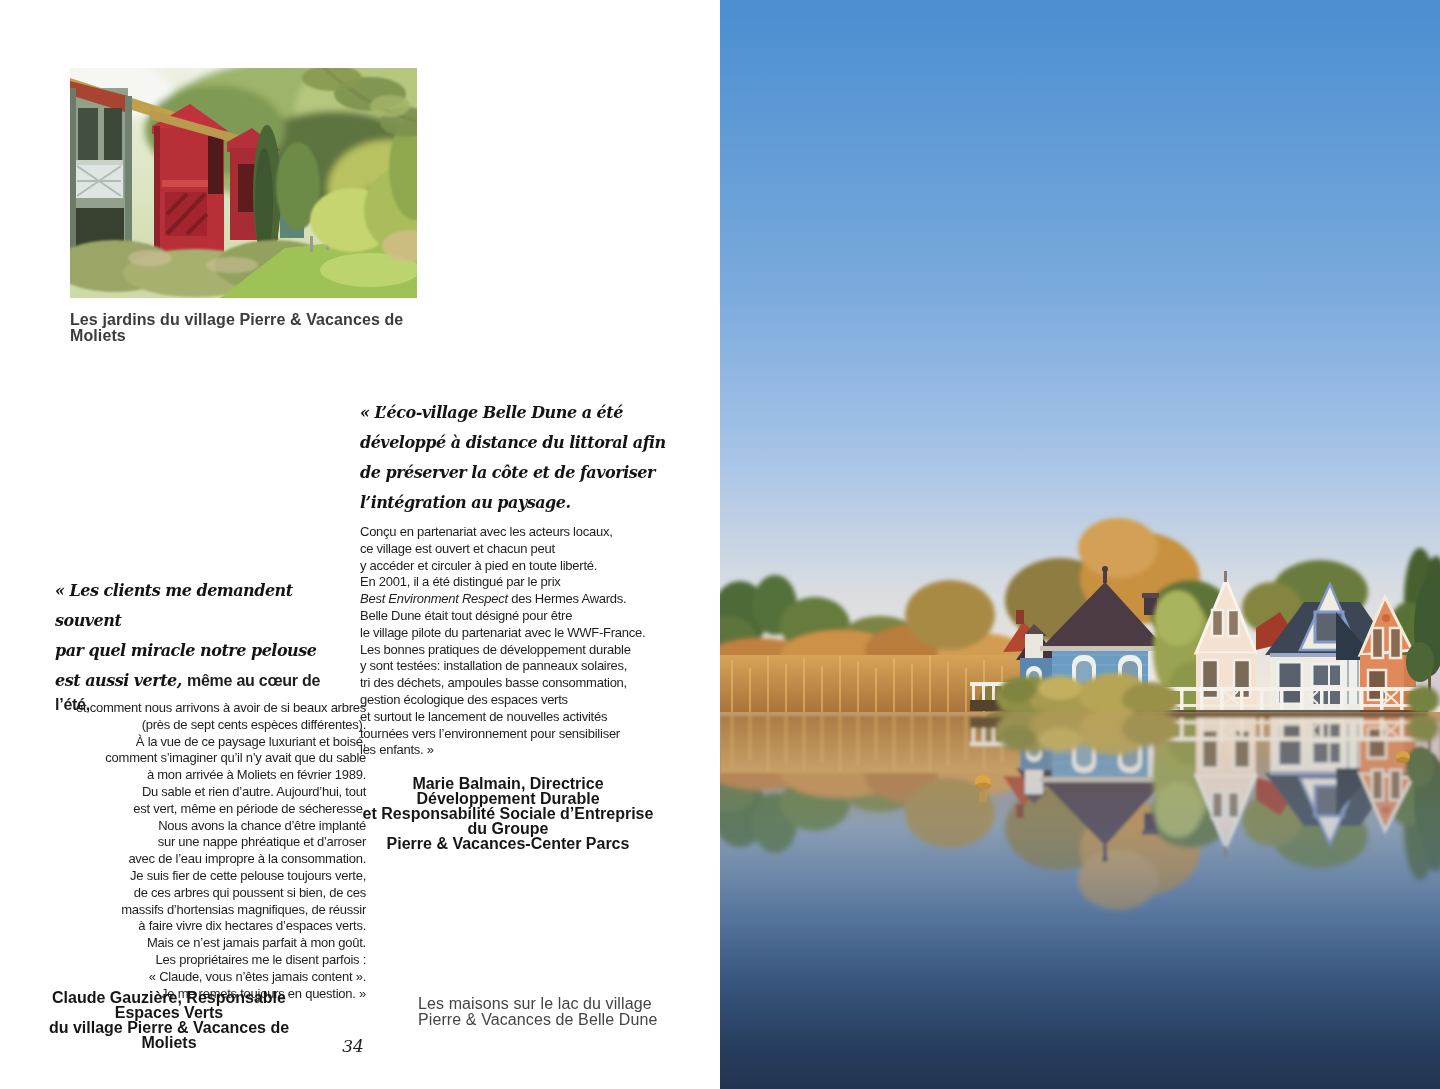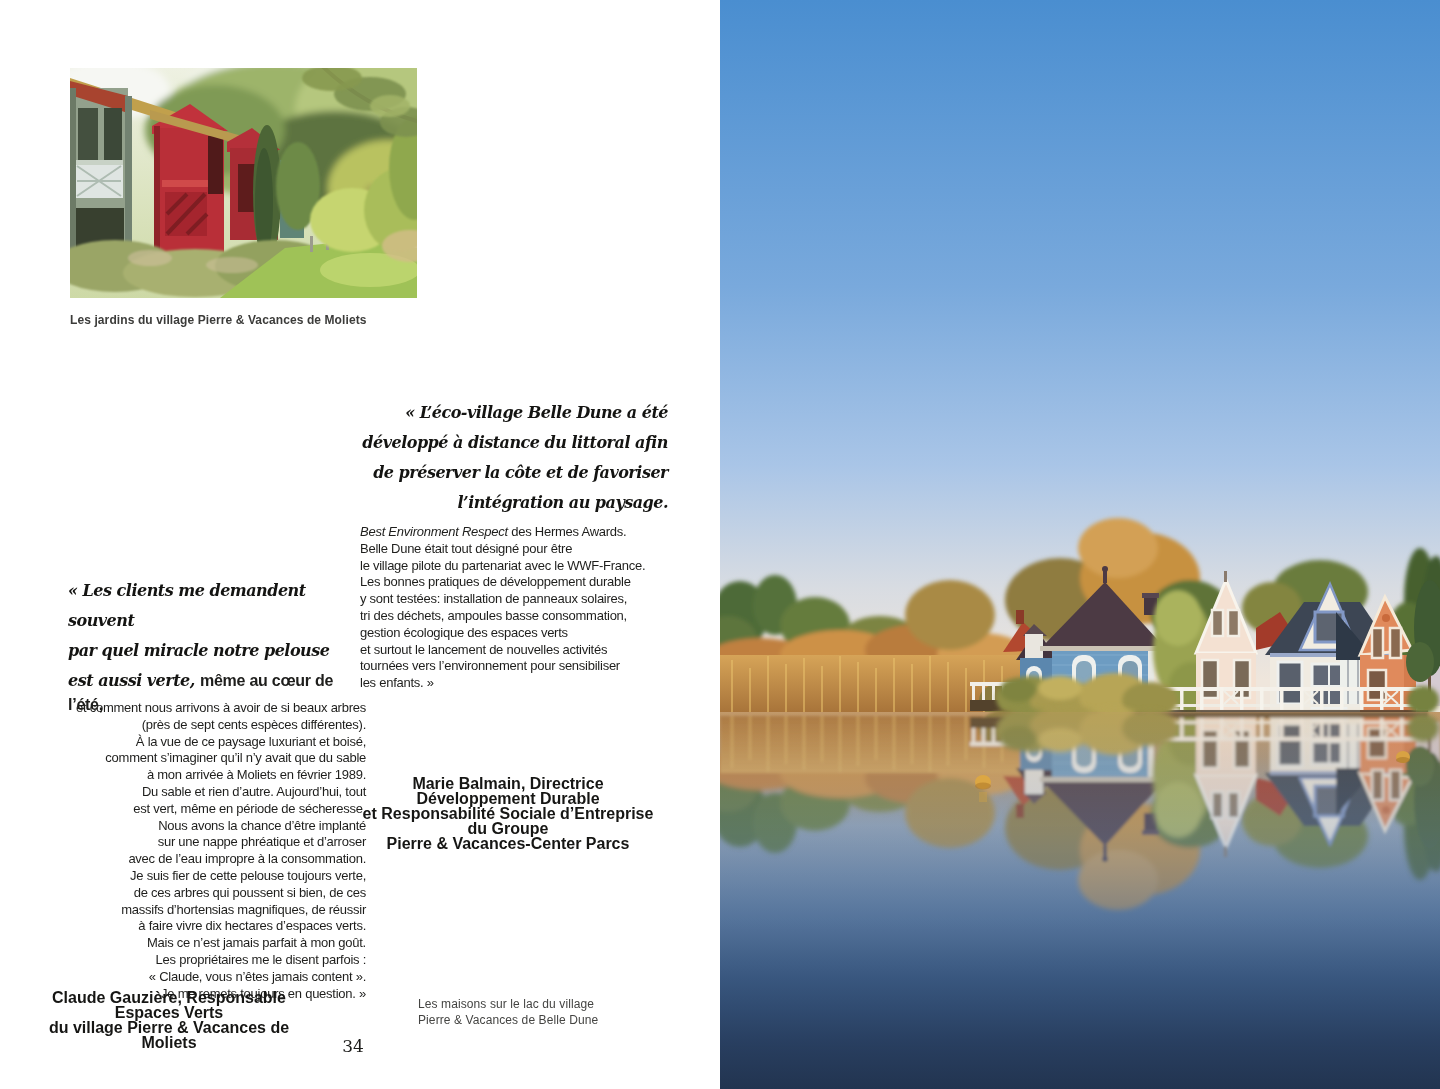--- a/index.html
+++ b/index.html
@@ -6,51 +6,50 @@
   body{
     width:1440px;height:1089px;position:relative;overflow:hidden;
     background:#ffffff;
     font-family:"Liberation Sans", sans-serif;
     color:#1e1e1c;
   }
   .abs{position:absolute;}
   
   .garden-figure{left:70px;top:68px;width:347px;height:230px;overflow:hidden;}
   .caption{
-    font-size:12px;font-weight:bold;color:#3c3c3a;
+    font-size:16px;font-weight:bold;color:#3c3c3a;
     letter-spacing:0.1px;line-height:16px;white-space:pre-line;
   }
   .caption-left{left:70px;top:312px;width:340px;}
   .caption-right{left:418px;top:996px;width:285px;text-align:left;font-weight:normal;color:#444442;}
   .script{
     font-family:"DejaVu Serif", serif;
     font-style:italic;font-weight:bold;
     font-size:16px;line-height:30px;letter-spacing:-0.5px;
     color:#141412;
-    text-align:right;
   }
   .bodytext{
     font-size:13px;line-height:16.8px;letter-spacing:-0.25px;
     white-space:pre-line;color:#1e1e1c;
   }
   .bold-lead{font-weight:bold;font-size:16px;letter-spacing:-0.25px;}
   .attribution{
     font-size:16px;font-weight:bold;line-height:15px;
     text-align:center;white-space:pre-line;color:#161614;
   }
-  .left-quote{left:68px;top:576px;width:296px;white-space:pre-line;}
+  .left-quote{left:55px;top:576px;width:296px;white-space:pre-line;}
   .left-body{left:70px;top:700px;width:296px;text-align:right;}
   .left-attr{left:44px;top:990px;width:250px;}
   .mid-quote{left:360px;top:398px;width:308px;white-space:pre-line;}
   .mid-body{left:360px;top:524px;width:312px;}
   .mid-attr{left:358px;top:776px;width:300px;}
   .italic{font-style:italic;}
   .page-number{
     left:336px;top:1036px;width:34px;text-align:center;
-    font-family:"DejaVu Serif", serif;
+    font-family:"DejaVu Serif", serif;font-style:italic;
     font-size:17px;color:#1c1c1a;
   }
   
   .lake-figure{left:720px;top:0;width:720px;height:1089px;overflow:hidden;}
   svg{display:block;}
 </style>
 </head>
 <body>
 
 <div class="abs garden-figure" role="img">
@@ -170,21 +169,25 @@
 Les propriétaires me le disent parfois :
 « Claude, vous n’êtes jamais content ».
 Je me remets toujours en question. »</div>
 <div class="abs attribution left-attr">Claude Gauzière, Responsable Espaces Verts
 du village Pierre &amp; Vacances de Moliets</div>
 
 <div class="abs script mid-quote">« L’éco-village Belle Dune a été
 développé à distance du littoral afin
 de préserver la côte et de favoriser
 l’intégration au paysage.</div>
-<div class="abs bodytext mid-body"><span class="italic">Best Environment Respect</span><span> des Hermes Awards.
+<div class="abs bodytext mid-body"><span>Conçu en partenariat avec les acteurs locaux,
+ce village est ouvert et chacun peut
+y accéder et circuler à pied en toute liberté.
+En 2001, il a été distingué par le prix
+</span><span class="italic">Best Environment Respect</span><span> des Hermes Awards.
 Belle Dune était tout désigné pour être
 le village pilote du partenariat avec le WWF-France.
 Les bonnes pratiques de développement durable
 y sont testées: installation de panneaux solaires,
 tri des déchets, ampoules basse consommation,
 gestion écologique des espaces verts
 et surtout le lancement de nouvelles activités
 tournées vers l’environnement pour sensibiliser
 les enfants. »</span></div>
 <div class="abs attribution mid-attr">Marie Balmain, Directrice Développement Durable

